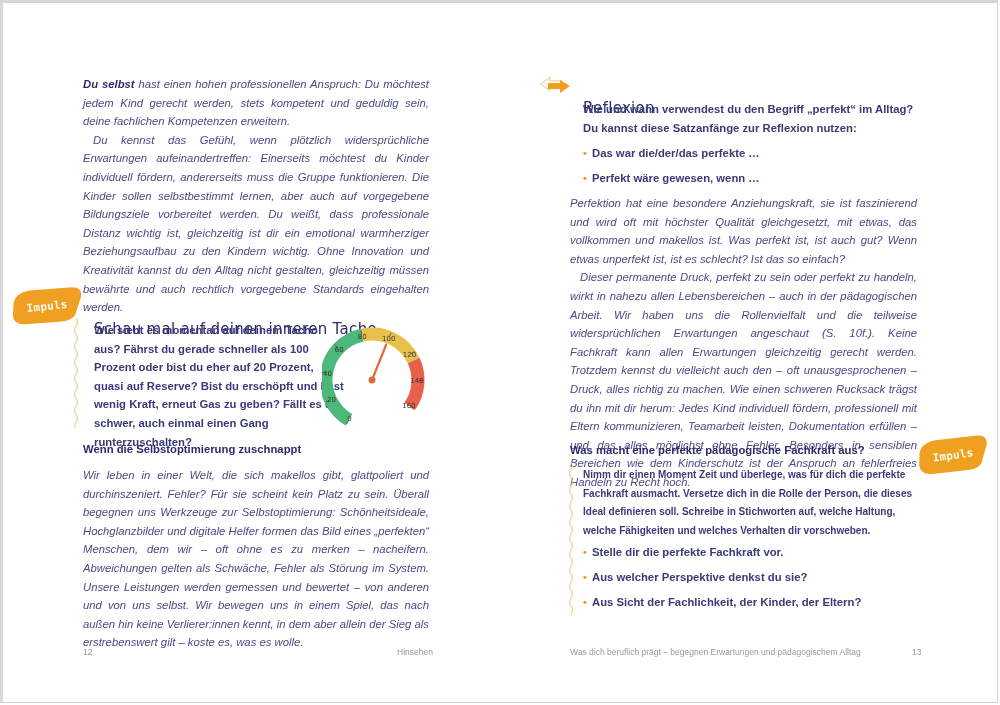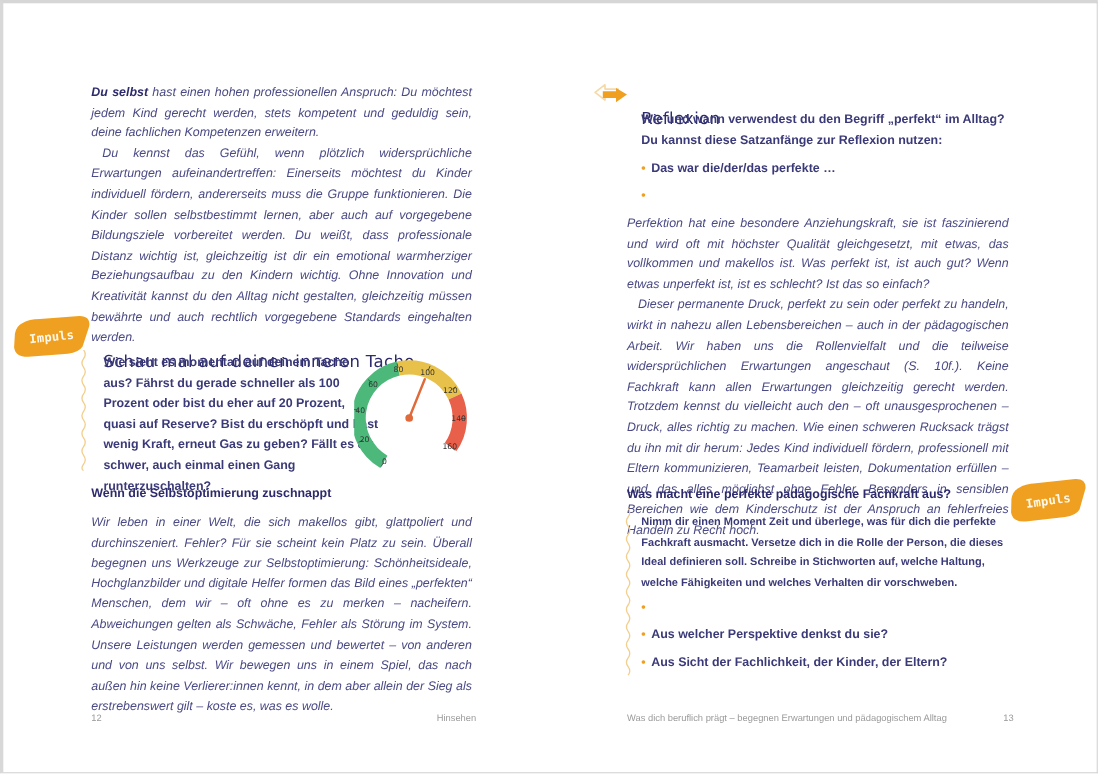--- a/index.html
+++ b/index.html
@@ -154,20 +154,21 @@
 </svg>
 <div class="reflexion-title hand-title">Reflexion</div>
 <p class="reflexion-q">Wie und wann verwendest du den Begriff „perfekt“ im Alltag? Du kannst diese Satzanfänge zur Reflexion nutzen:</p>
 <ul class="bullet-list rp-bullets1">
   <li>
       <span class="bullet-dot">•</span>
       <span>Das war die/der/das perfekte …</span>
     </li>
   <li>
       <span class="bullet-dot">•</span>
+      <span>Perfekt wäre gewesen, wenn …</span>
     </li>
 </ul>
 
 <div class="rp-body1">
   <p class="body-text">Perfektion hat eine besondere Anziehungskraft, sie ist faszinierend und wird oft mit höchster Qualität gleichgesetzt, mit etwas, das vollkommen und makellos ist. Was perfekt ist, ist auch gut? Wenn etwas unperfekt ist, ist es schlecht? Ist das so einfach?</p>
   <p class="body-text"><span class="indent"></span><span>Dieser permanente Druck, perfekt zu sein oder perfekt zu handeln, wirkt in nahezu allen Lebensbereichen – auch in der pädagogischen Arbeit. Wir haben uns die Rollenvielfalt und die teilweise widersprüchlichen Erwartungen angeschaut (S. 10f.). Keine Fachkraft kann allen Erwartungen gleichzeitig gerecht werden. Trotzdem kennst du vielleicht auch den – oft unausgesprochenen – Druck, alles richtig zu machen. Wie einen schweren Rucksack trägst du ihn mit dir herum: Jedes Kind individuell fördern, professionell mit Eltern kommunizieren, Teamarbeit leisten, Dokumentation erfüllen – und das alles möglichst ohne Fehler. Besonders in sensiblen Bereichen wie dem Kinderschutz ist der Anspruch an fehlerfreies Handeln zu Recht hoch.</span></p>
 </div>
 
 <h3 class="sub-heading rp-sub">Was macht eine perfekte pädagogische Fachkraft aus?</h3>
 
@@ -179,20 +180,21 @@
 </div>
 
 <svg class="wavy wavy-right" width="8" height="152" viewBox="0 0 8 152">
   <path d="M4 0 Q7 4 4 8 Q1 12 4 16 Q7 20 4 24 Q1 28 4 32 Q7 36 4 40 Q1 44 4 48 Q7 52 4 56 Q1 60 4 64 Q7 68 4 72 Q1 76 4 80 Q7 84 4 88 Q1 92 4 96 Q7 100 4 104 Q1 108 4 112 Q7 116 4 120 Q1 124 4 128 Q7 132 4 136 Q1 140 4 144 Q7 148 4 152" fill="none" stroke="#f2cf8e" stroke-width="1.2"></path>
 </svg>
 
 <p class="rp-impuls-text">Nimm dir einen Moment Zeit und überlege, was für dich die perfekte Fachkraft ausmacht. Versetze dich in die Rolle der Person, die dieses Ideal definieren soll. Schreibe in Stichworten auf, welche Haltung, welche Fähigkeiten und welches Verhalten dir vorschweben.</p>
 <ul class="bullet-list rp-bullets2">
   <li>
       <span class="bullet-dot">•</span>
+      <span>Stelle dir die perfekte Fachkraft vor.</span>
     </li>
   <li>
       <span class="bullet-dot">•</span>
       <span>Aus welcher Perspektive denkst du sie?</span>
     </li>
   <li>
       <span class="bullet-dot">•</span>
       <span>Aus Sicht der Fachlichkeit, der Kinder, der Eltern?</span>
     </li>
 </ul>

